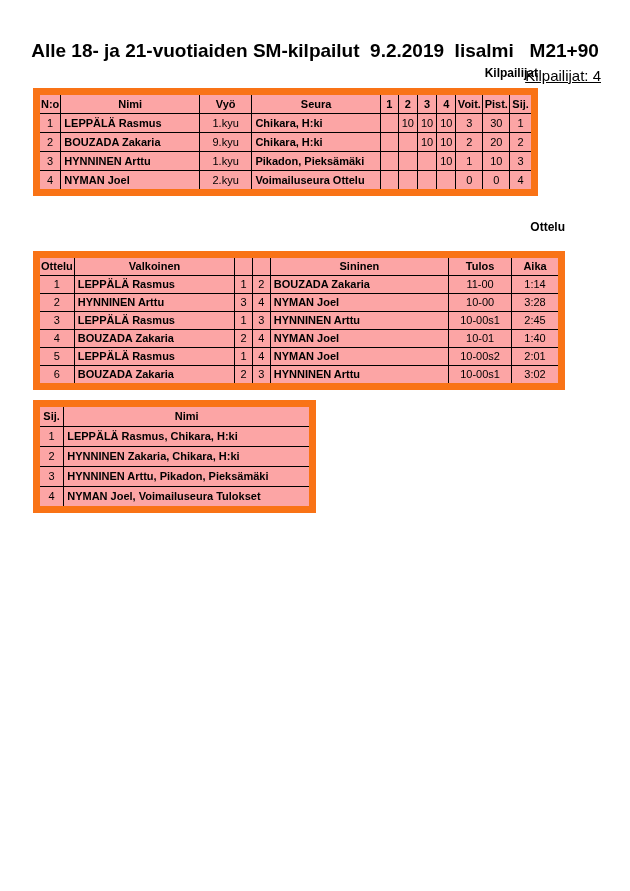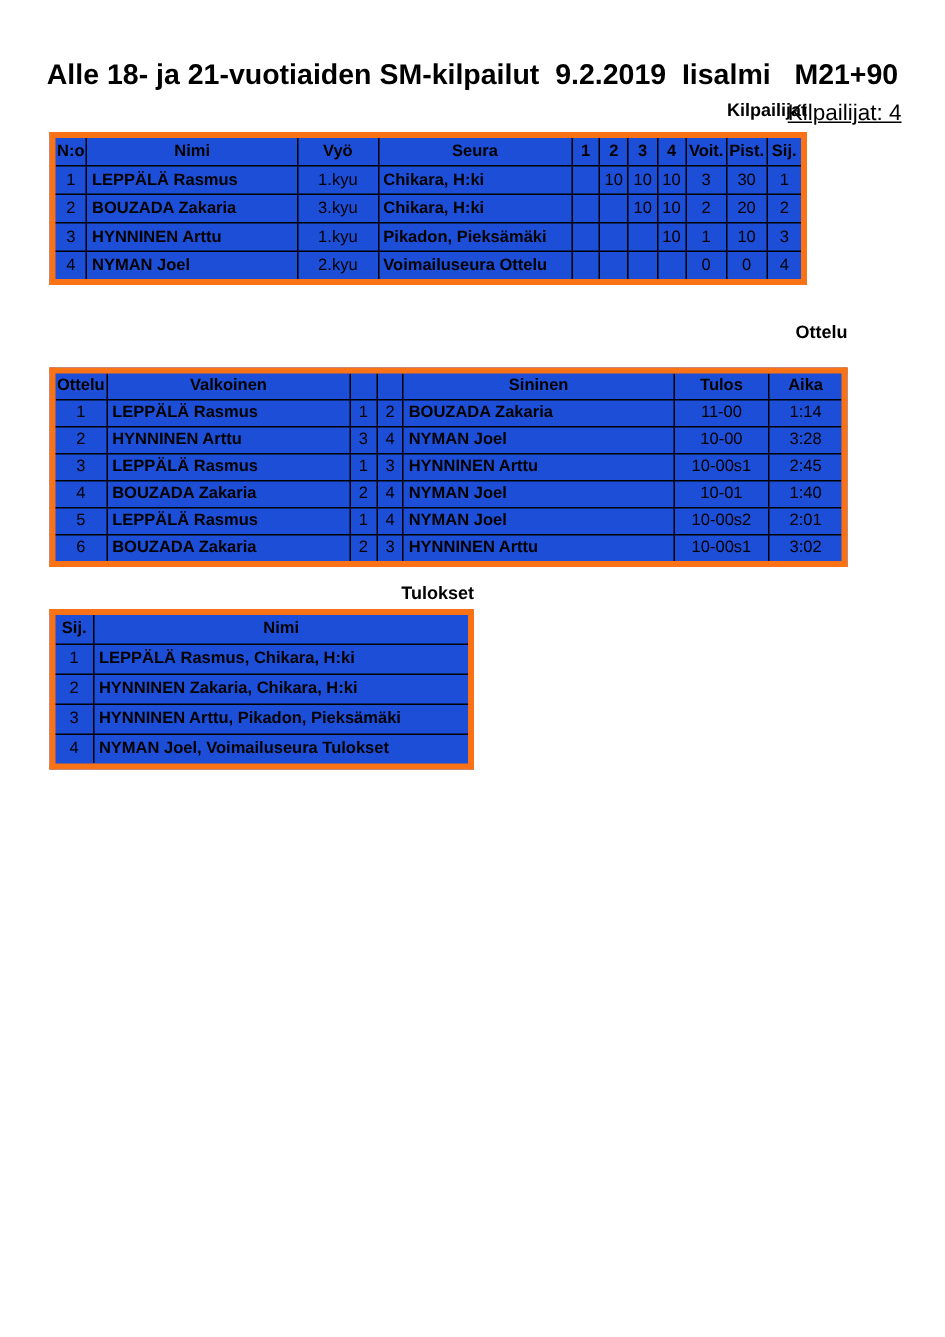--- a/index.html
+++ b/index.html
@@ -31,22 +31,22 @@
   .w1 { width: 505px; margin: 4px 0 0 33px; }
   .w2 { width: 532px; margin: 24px 0 0 33px; }
   .w3 { width: 283px; margin: 10px 0 0 33px; }
   .w1 table { margin-top: 8px; }
   .w2 table { margin-top: 17px; }
   .w3 table { margin-top: 4px; }
 
   table {
     table-layout: fixed;
     border-collapse: collapse;
-    border: 4px solid #f97316;
-    background: #1d4ed8;
+    border: 7px solid #f97316;
+    background: #fca5a5;
   }
   td, th {
     border: 1px solid #000;
     font-size: 11px;
     padding: 0 3px;
     white-space: nowrap;
     overflow: hidden;
   }
   th { font-weight: bold; text-align: center; padding: 0 1px; }
   .t1 td, .t1 th { height: 18px; }
@@ -104,21 +104,21 @@
           <td class="c">10</td>
           <td class="c">10</td>
           <td class="c">10</td>
           <td class="c">3</td>
           <td class="c">30</td>
           <td class="c">1</td>
         </tr>
         <tr>
           <td class="c">2</td>
           <td class="l">BOUZADA Zakaria</td>
-          <td class="c">3.kyu</td>
+          <td class="c">9.kyu</td>
           <td class="l">Chikara, H:ki</td>
           <td class="c"></td>
           <td class="c"></td>
           <td class="c">10</td>
           <td class="c">10</td>
           <td class="c">2</td>
           <td class="c">20</td>
           <td class="c">2</td>
         </tr>
         <tr>
@@ -227,21 +227,20 @@
           <td class="c">3</td>
           <td class="l">HYNNINEN Arttu</td>
           <td class="c">10-00s1</td>
           <td class="c">3:02</td>
         </tr>
       </tbody>
     </table>
   </div>
 
   <div class="w3">
-    <div class="heading">Tulokset</div>
     <table class="t3">
       <colgroup>
         <col style="width:28px">
           <col style="width:255px">
       </colgroup>
       <thead>
         <tr>
           <th>Sij.</th>
           <th>Nimi</th>
         </tr>

